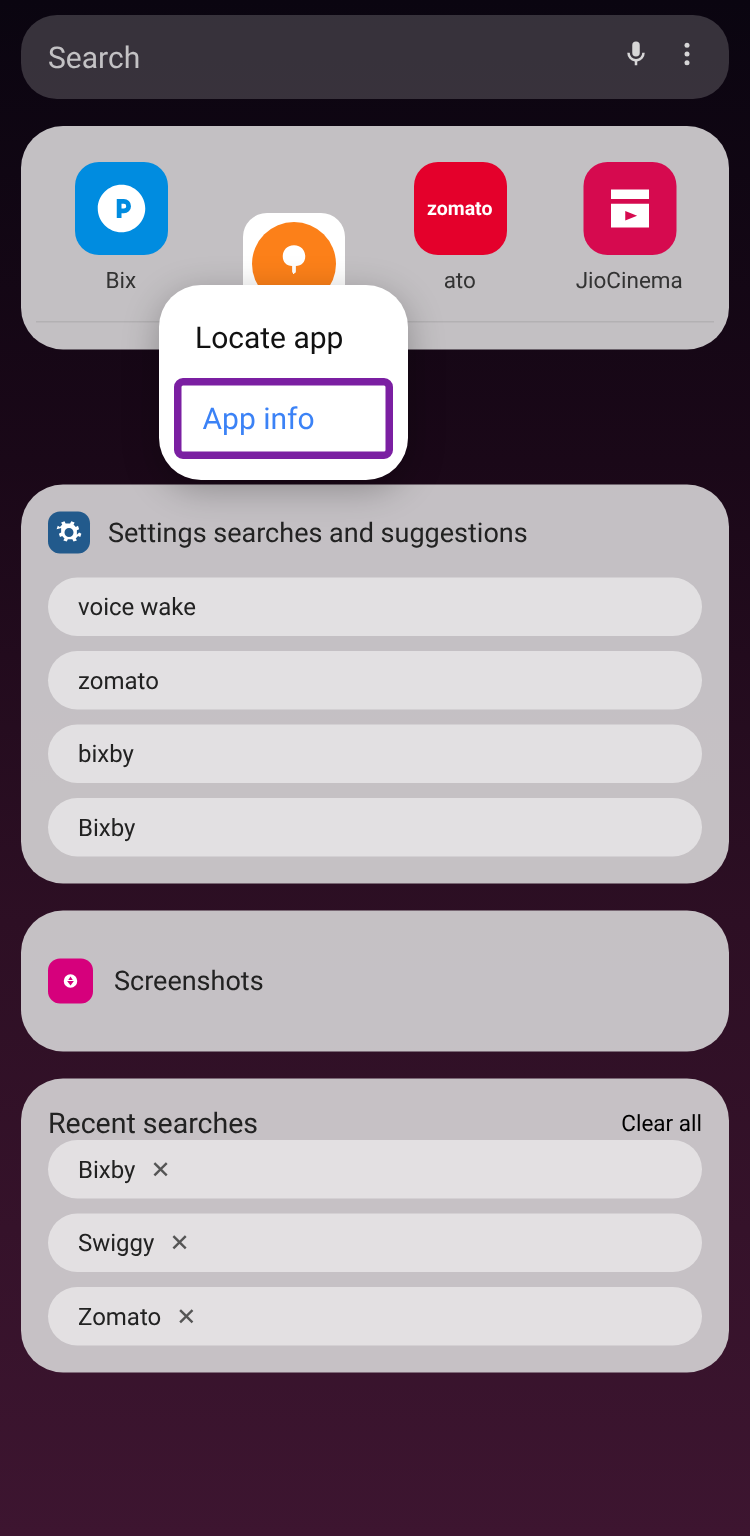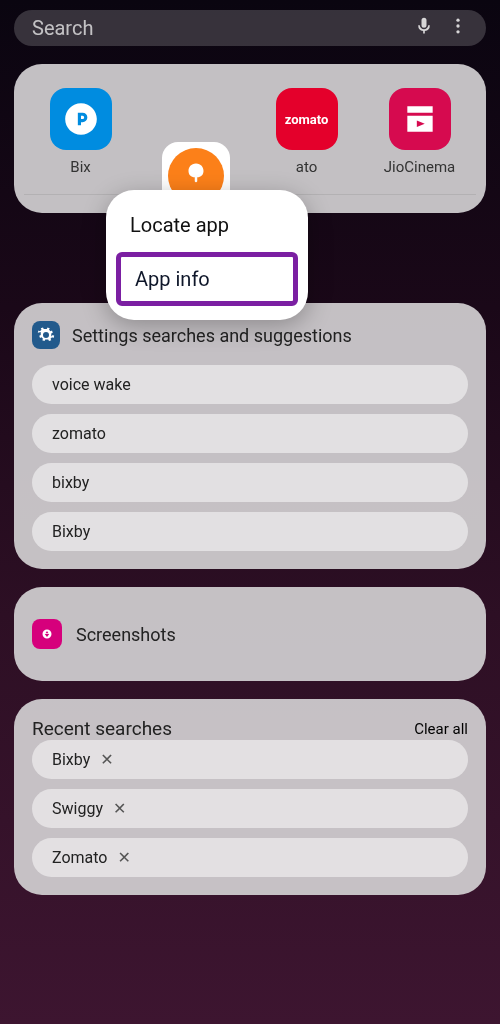--- a/index.html
+++ b/index.html
@@ -6,21 +6,21 @@
   body {
     width: 500px;
     height: 1024px;
     background: linear-gradient(180deg, #0a0510 0%, #1a0818 30%, #2d0f24 60%, #3d1530 100%);
     font-family: -apple-system, BlinkMacSystemFont, 'Segoe UI', Roboto, sans-serif;
     overflow: hidden;
     position: relative;
   }
   .search-bar {
     margin: 10px 14px;
-    height: 36px;
+    height: 56px;
     background: rgba(255,255,255,0.18);
     border-radius: 24px;
     display: flex;
     align-items: center;
     padding: 0 18px;
     justify-content: space-between;
   }
   .search-placeholder {
     color: rgba(255,255,255,0.7);
     font-size: 20px;
@@ -131,39 +131,39 @@
   .recent-title { font-size: 19px; color: #222; }
   .clear-all { font-size: 15px; color: #000000; }
   .close-x {
     font-size: 16px;
     color: #555;
   }
   .context-menu {
     position: absolute;
     top: 190px;
     left: 106px;
-    width: 202px;
+    width: 166px;
     background: #fff;
     border-radius: 28px;
     box-shadow: 0 6px 24px rgba(0,0,0,0.28);
     padding: 8px 0;
     z-index: 10;
   }
   .context-item {
     padding: 15px 24px;
     font-size: 20px;
     color: #111;
   }
   .highlight-box {
     border: 5px solid #7b1fa2;
     border-radius: 6px;
     margin: 0 10px 6px 10px;
     padding: 10px 14px;
     font-size: 20px;
-    color: #0f172a;
+    color: #3b82f6;
   }
   .swiggy-holder {
     position: absolute;
     top: 142px;
     left: 162px;
     width: 68px;
     height: 68px;
     background: #fff;
     border-radius: 16px;
     display: flex;

